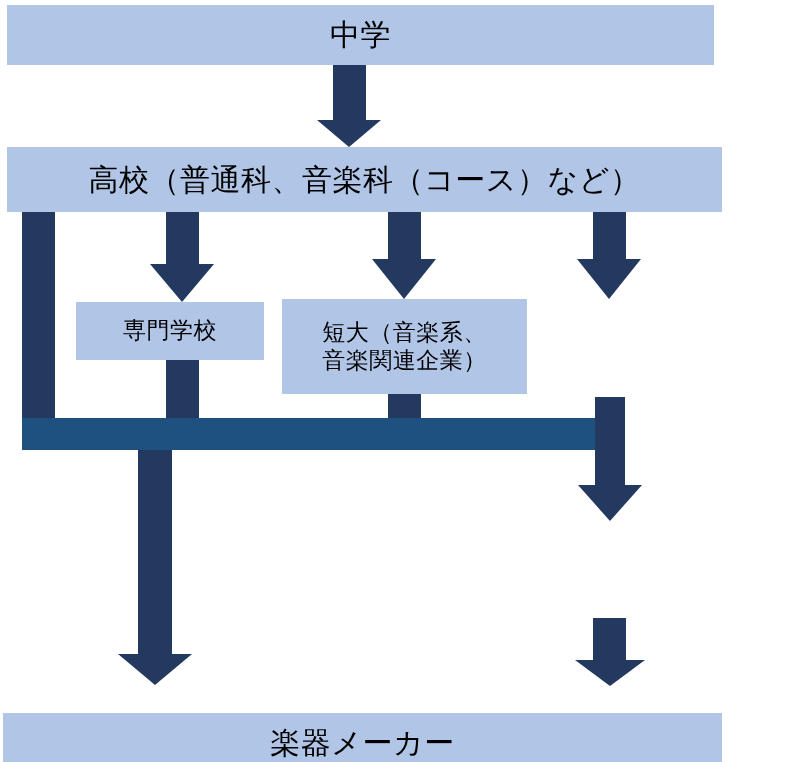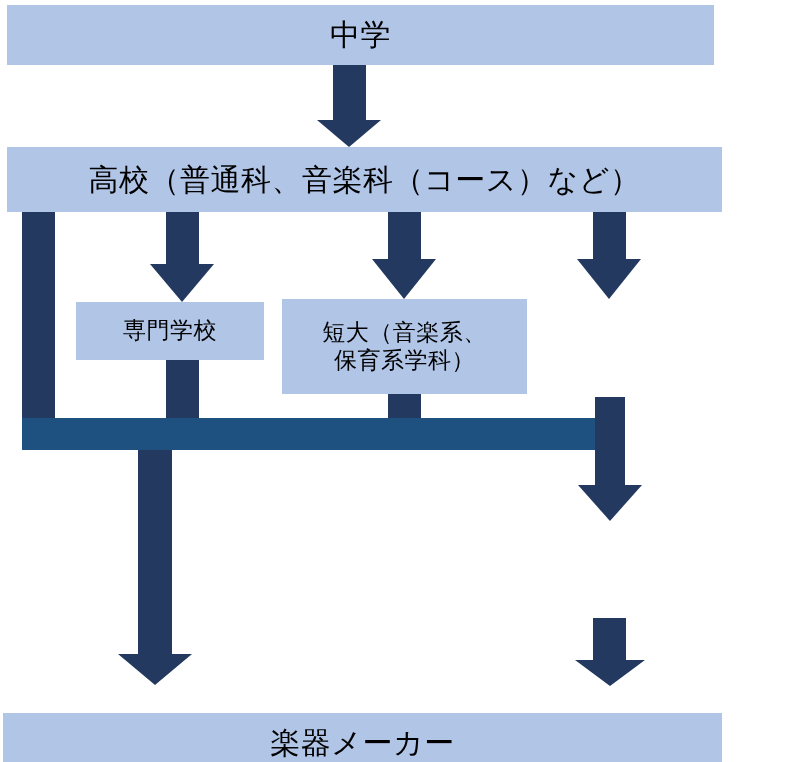--- a/index.html
+++ b/index.html
@@ -97,21 +97,21 @@
   <div class="shaft" style="left:166px; top:352px; width:33px; height:98px;"></div>
 
   <div class="shaft" style="left:388px; top:386px; width:33px; height:64px;"></div>
 
   <div class="node" style="left:76px; top:302px; width:188px; height:58px; font-size:23px;">
     <span class="node-label">専門学校</span>
   </div>
 
   <div class="node" style="left:282px; top:299px; width:245px; height:95px; font-size:23px;">
     <span class="node-label">短大（音楽系、
-保育系学科）</span>
+音楽関連企業）</span>
   </div>
 
 
   <div class="bar" style="left:22px; top:418px; width:573px; height:32px;"></div>
 
   <div class="arrow-group">
     <div class="shaft" style="left:595px; top:397px; width:30px; height:88px;"></div>
     <div class="head" style="left:578px; top:485px; border-left-width:32px; border-right-width:32px; border-top-width:36px;"></div>
   </div>
 

